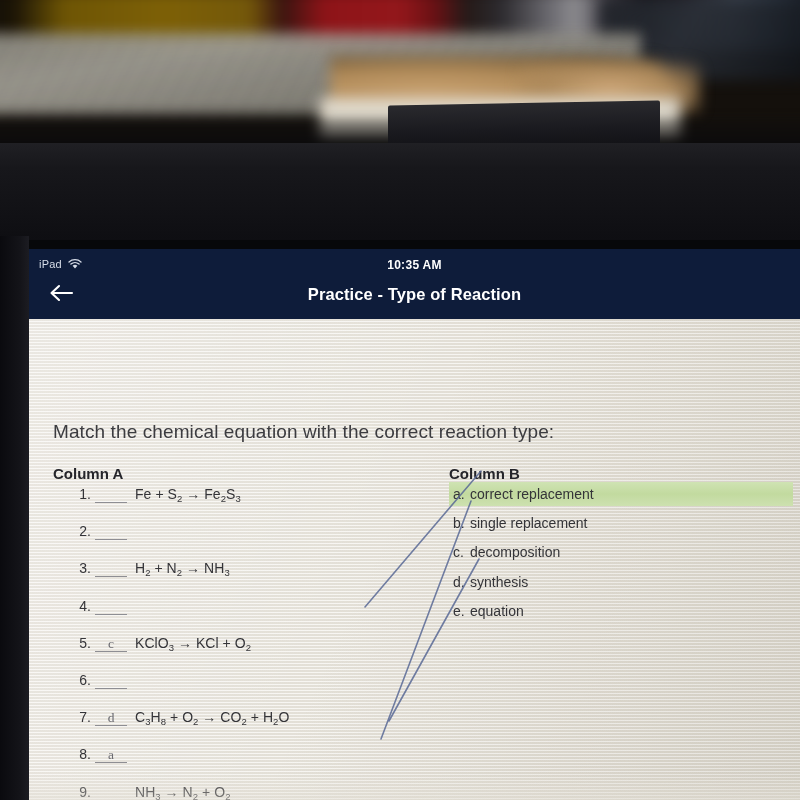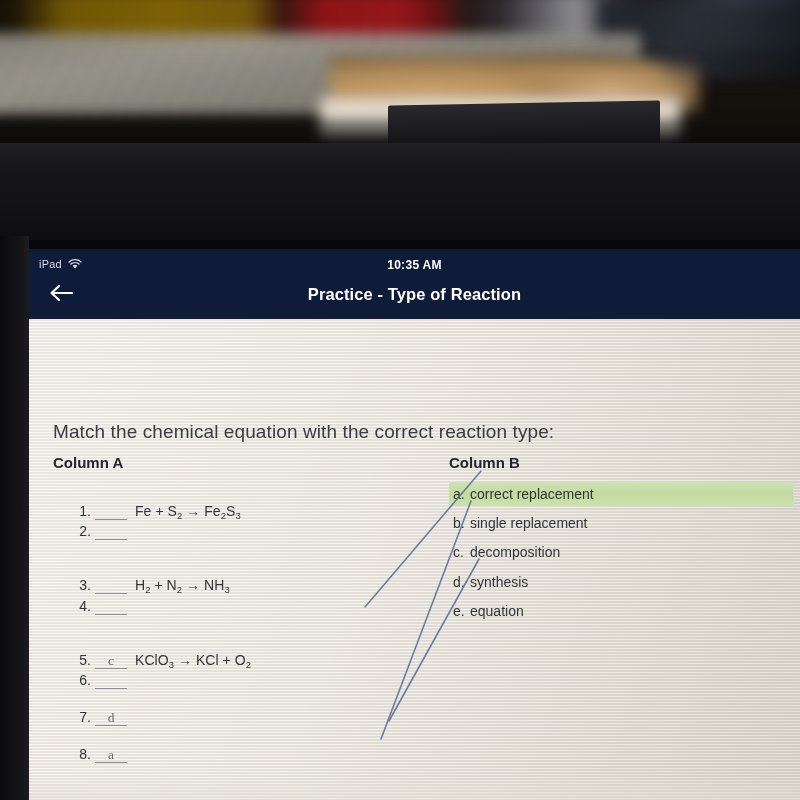--- a/index.html
+++ b/index.html
@@ -171,20 +171,21 @@
     color: #3c3c40;
     letter-spacing: .1px;
     margin-top: 32px;
   }
 
   .col-head {
     position: absolute;
     font-size: 15px;
     font-weight: bold;
     color: #25252a;
+    margin-top: 11px;
   }
   .col-a-head { left: 24px; top: 135px; }
   .col-b-head { left: 420px; top: 135px; }
 
   
   .qrow {
     position: absolute;
     left: 34px;
     height: 26px;
     display: flex;
@@ -203,21 +204,21 @@
     display: inline-block;
     width: 32px;
     margin: 0 8px 0 4px;
     text-align: center;
     border-bottom: 1.4px solid #8e8e93;
     color: #6a6a70;
     font-size: 13.5px;
     line-height: 15px;
     font-family: "Liberation Serif", serif;
   }
-  .eq { font-size: 14px; letter-spacing: .05px; margin-top: 17px; }
+  .eq { font-size: 14px; letter-spacing: .05px; }
   .eq sub {
     font-size: 9.5px;
     vertical-align: -3px;
   }
 
   
   .brow {
     position: absolute;
     left: 420px;
     height: 24px;
@@ -322,20 +323,21 @@
             <span class="blank">c</span>
             <span class="eq">KClO<sub>3</sub> → KCl + O<sub>2</sub></span>
           </div>
           <div class="qrow" style="top: 353px;">
             <span class="qnum">6.</span>
             <span class="blank">&nbsp;</span>
           </div>
           <div class="qrow" style="top: 390.2px;">
             <span class="qnum">7.</span>
             <span class="blank">d</span>
+            <span class="eq">C<sub>3</sub>H<sub>8</sub> + O<sub>2</sub> → CO<sub>2</sub> + H<sub>2</sub>O</span>
           </div>
           <div class="qrow" style="top: 427.4px;">
             <span class="qnum">8.</span>
             <span class="blank">a</span>
           </div>
           <div class="qrow" style="top: 464.6px;">
             <span class="qnum">9.</span>
             <span class="blank">&nbsp;</span>
             <span class="eq">NH<sub>3</sub> → N<sub>2</sub> + O<sub>2</sub></span>
           </div>

